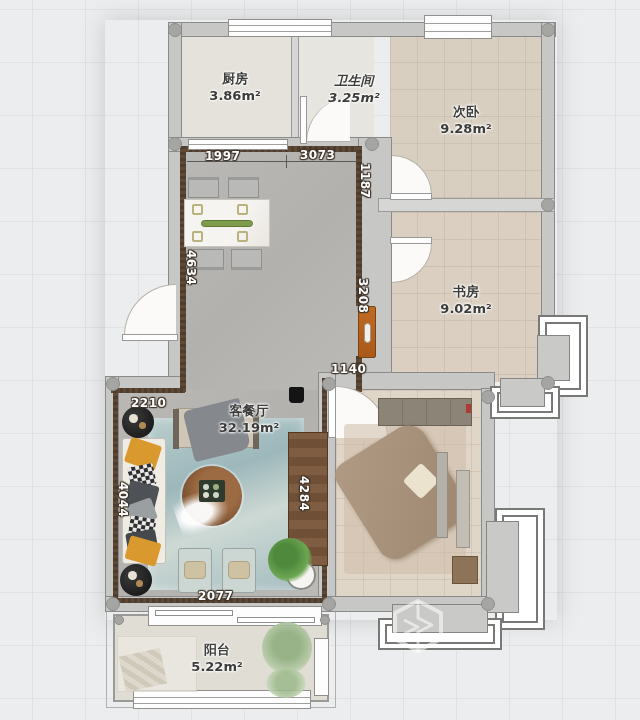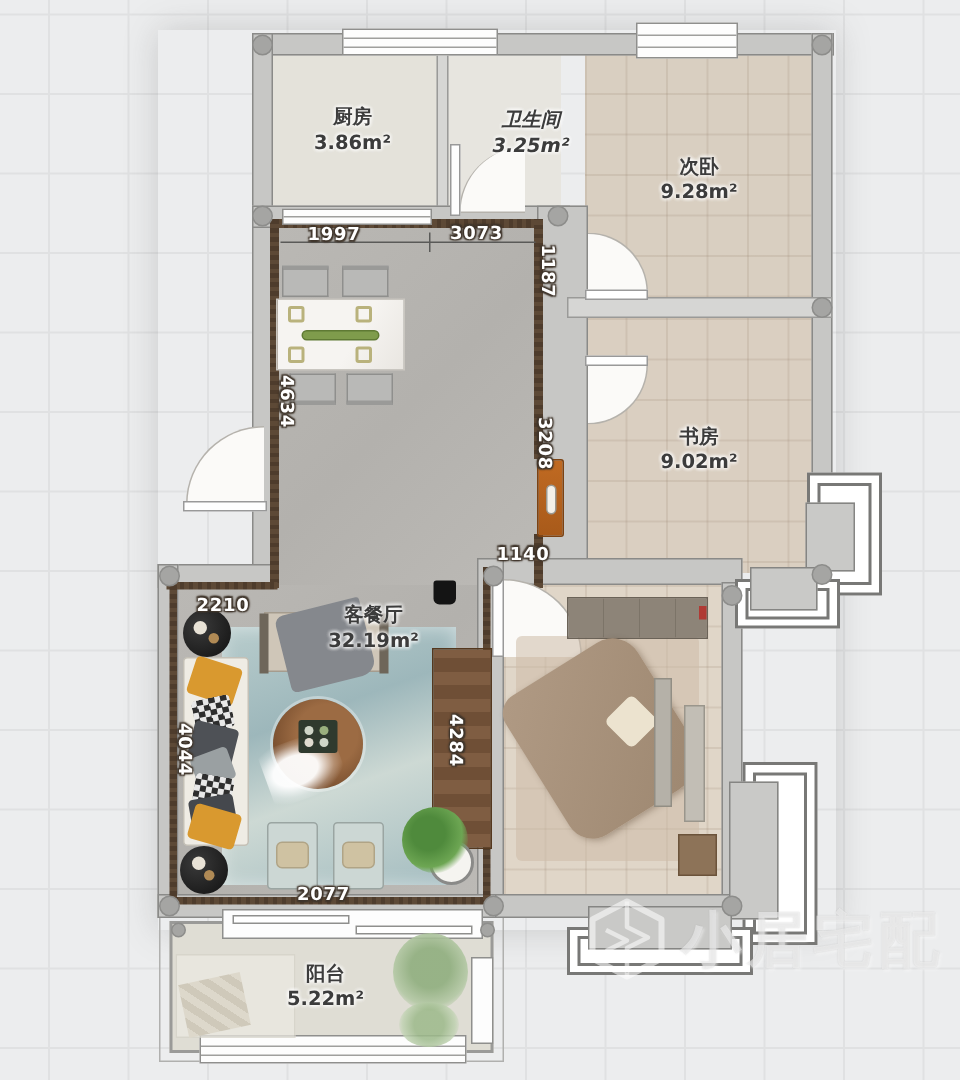--- a/index.html
+++ b/index.html
@@ -291,16 +291,15 @@
   </div>
 
   <div class="abs wmark" style="left:392px;top:598px;">
     <svg width="52" height="56" viewBox="0 0 52 56">
       <g fill="none" stroke="rgba(255,255,255,0.65)" stroke-width="4" stroke-linejoin="round">
         <path d="M26 3 L49 15 L49 41 L26 53 L3 41 L3 15 Z"></path>
         <path d="M26 3 L26 20 L40 27 L26 34 L26 53" stroke-width="3"></path>
         <path d="M12 22 L26 29 L12 36" stroke-width="3"></path>
       </g>
     </svg>
-    <div class="txt">小居宅配</div>
   </div>
 
 </div>
 
 </body></html>

